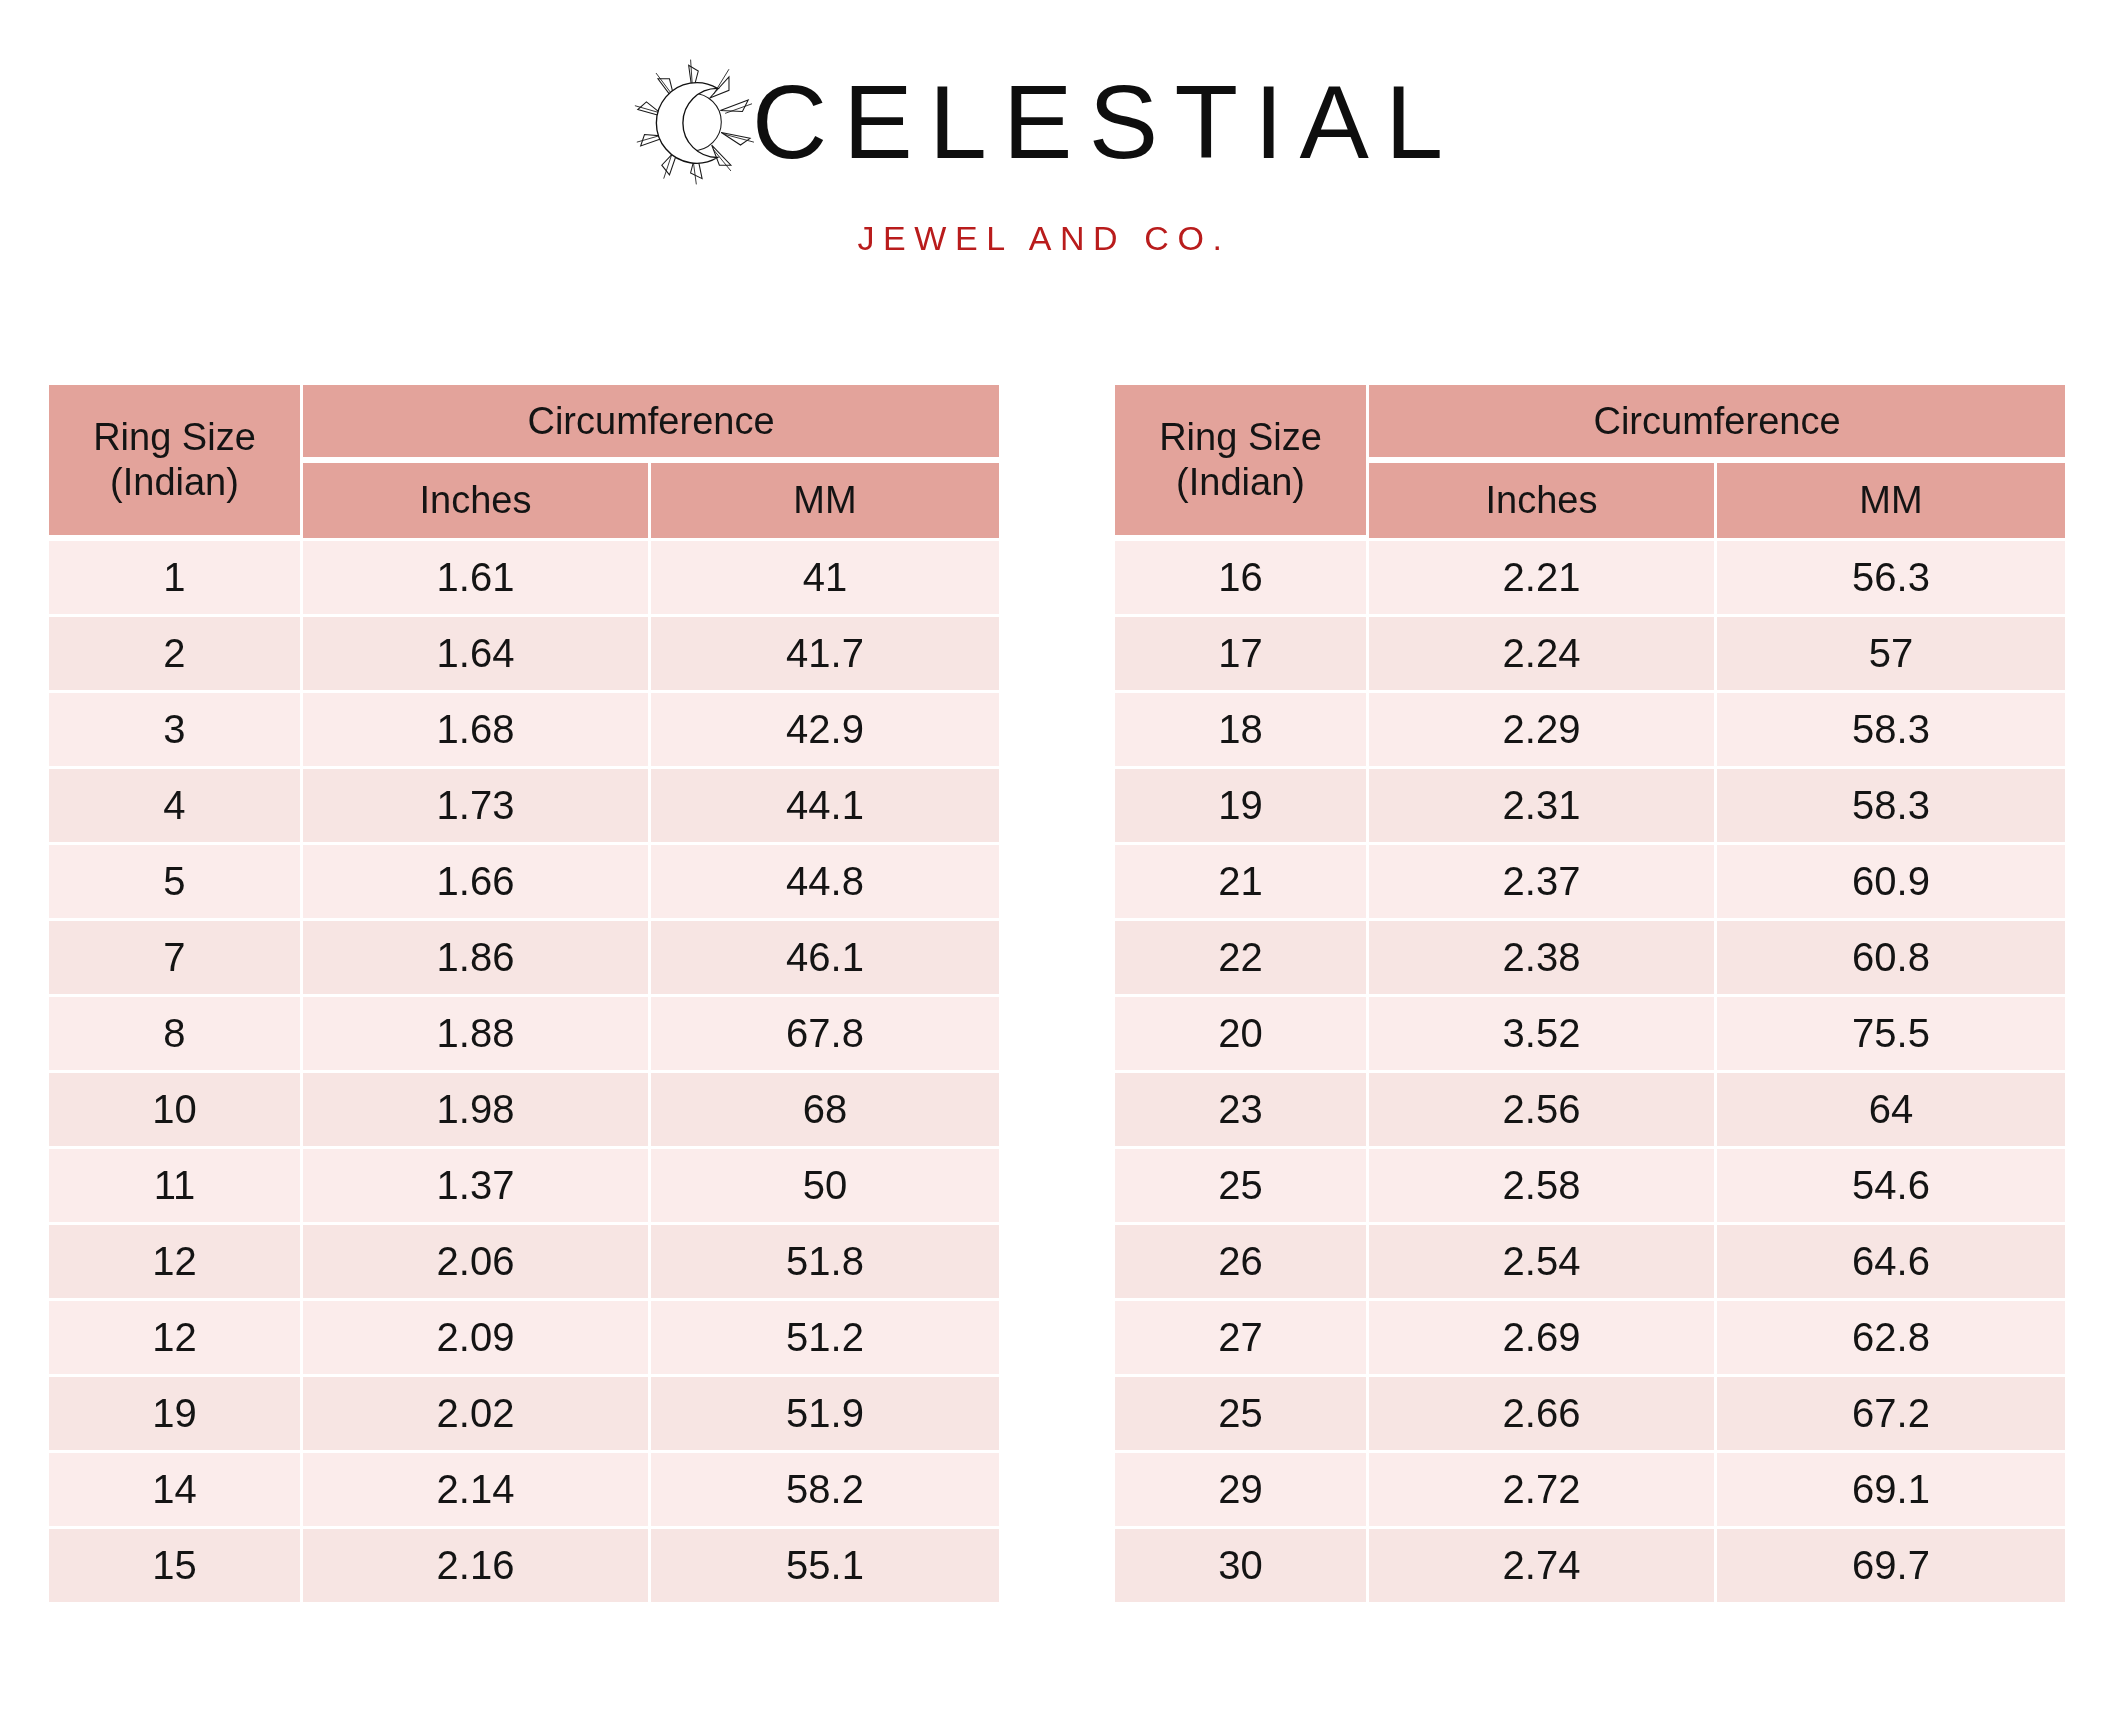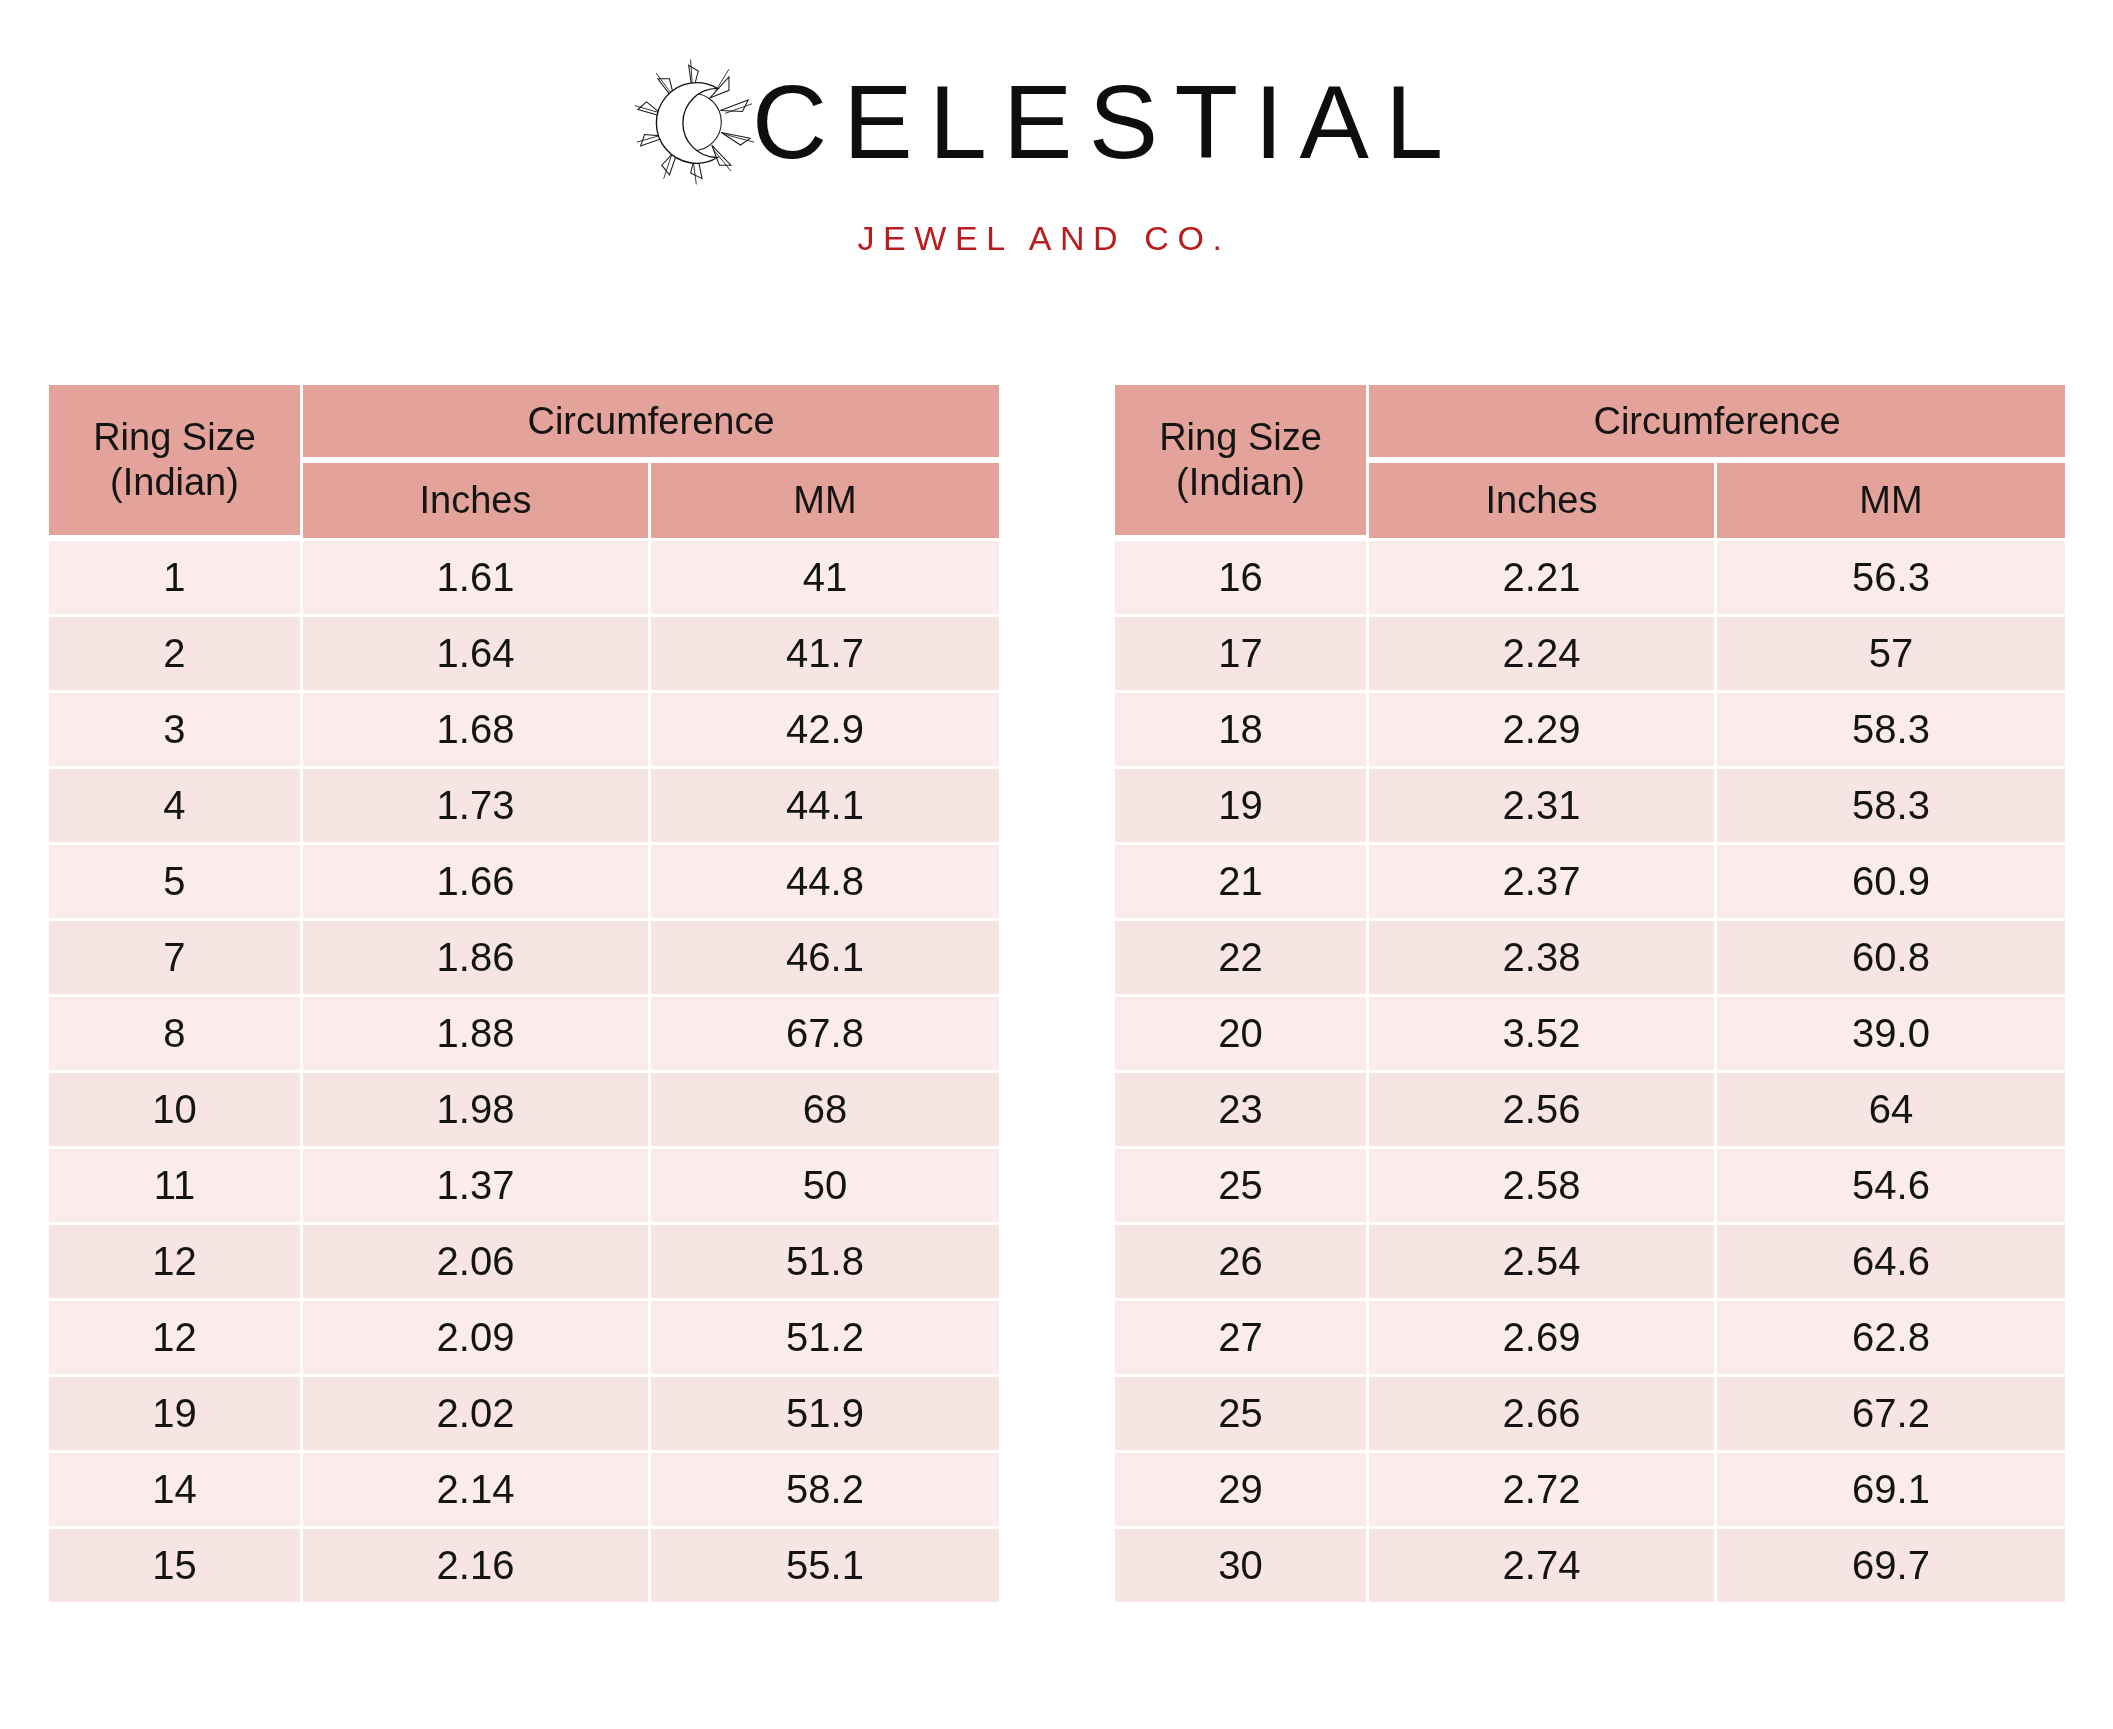--- a/index.html
+++ b/index.html
@@ -303,21 +303,21 @@
             <td>60.9</td>
           </tr>
         <tr>
             <td>22</td>
             <td>2.38</td>
             <td>60.8</td>
           </tr>
         <tr>
             <td>20</td>
             <td>3.52</td>
-            <td>39.0</td>
+            <td>75.5</td>
           </tr>
         <tr>
             <td>23</td>
             <td>2.56</td>
             <td>64</td>
           </tr>
         <tr>
             <td>25</td>
             <td>2.58</td>
             <td>54.6</td>

